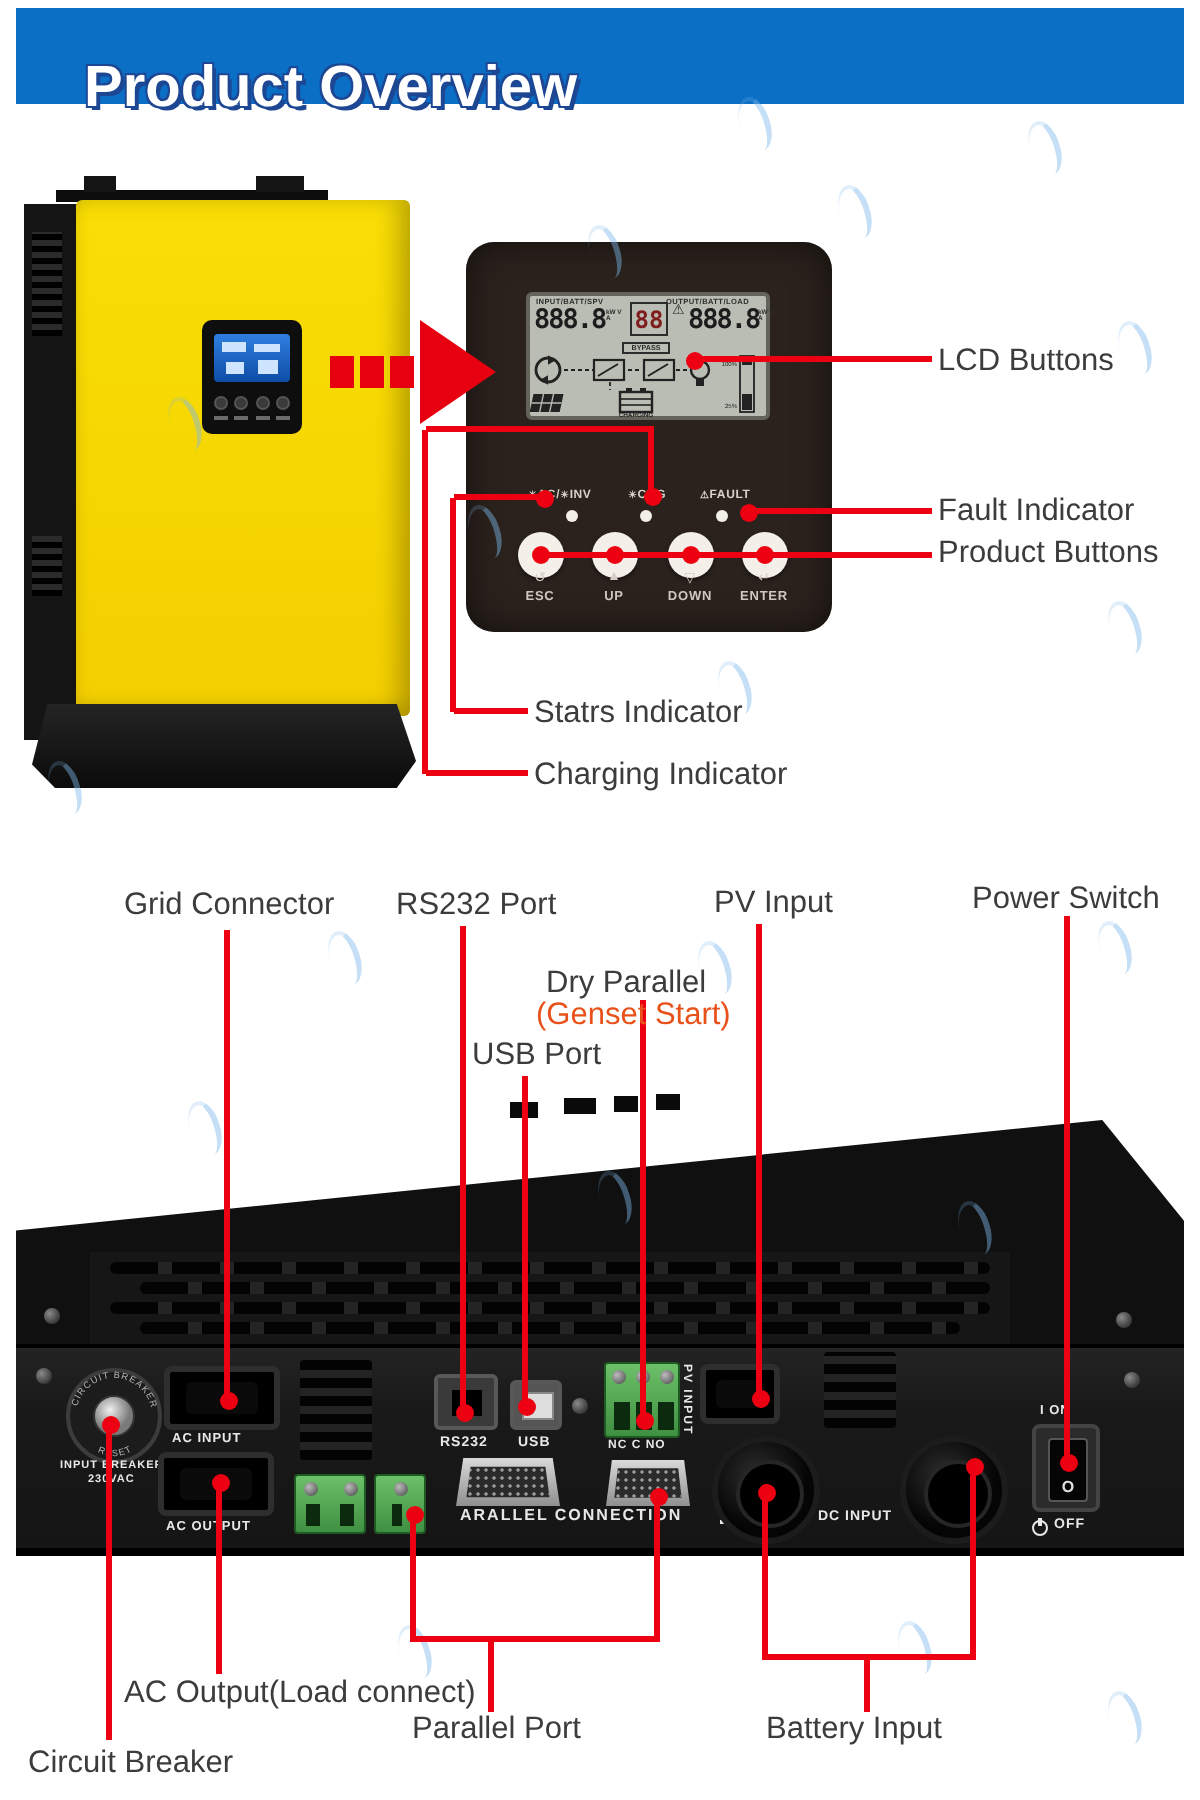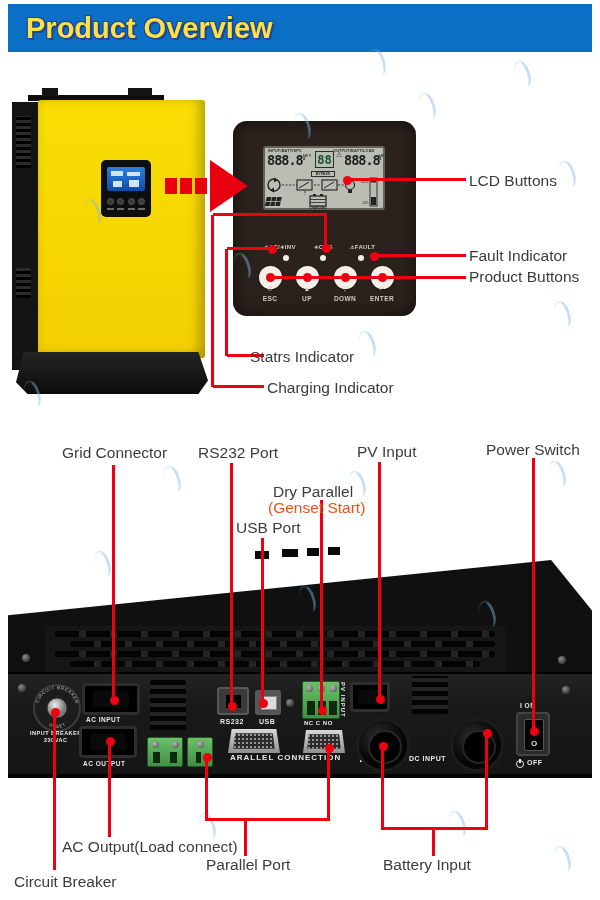--- a/index.html
+++ b/index.html
@@ -1,20 +1,20 @@
 <!DOCTYPE html>
 <html><head>
 <meta charset="utf-8">
 <style>
   html,body{margin:0;padding:0;background:#fff;}
   .page{position:relative;width:600px;height:900px;background:#fff;overflow:hidden;
         font-family:"Liberation Sans",sans-serif;}
   
   .banner{position:absolute;left:8px;top:4px;width:584px;height:48px;background:#0b6fc5;z-index:2;}
-  .banner h1{margin:0;padding:8px 0 0 18px;font-size:29px;font-weight:bold;color:#fde047;
+  .banner h1{margin:16px;padding:8px 0 0 18px;font-size:29px;font-weight:bold;color:#ffffff;
              letter-spacing:0px;text-shadow:2px 2px 0 #1d4693,-1px -1px 0 #1d4693,1px -1px 0 #1d4693,-1px 1px 0 #1d4693;}
   
   .wm{position:absolute;width:12px;height:26px;border-right:3px solid rgba(125,185,235,.45);
       border-top:2px solid rgba(125,185,235,.22);border-radius:50%;transform:rotate(-18deg);
       z-index:3;pointer-events:none;}
   
   .callout{position:absolute;font-size:15.5px;color:#3c3c3c;z-index:6;white-space:nowrap;}
   .lh{position:absolute;height:3px;background:#ec0011;z-index:5;}
   .lv{position:absolute;width:3px;background:#ec0011;z-index:5;}
   .dot{position:absolute;width:9px;height:9px;border-radius:50%;background:#ec0011;z-index:5;
@@ -48,21 +48,21 @@
          border-left:38px solid #e60010;border-top:26px solid transparent;border-bottom:26px solid transparent;}
   
   .panel{position:absolute;left:233px;top:121px;width:183px;height:195px;background:#2b221d;
          border-radius:14px;z-index:2;box-shadow:inset 0 0 18px rgba(0,0,0,.6);}
   .lcd{position:absolute;left:263px;top:146px;width:122px;height:64px;background:#b9bdb3;
        border:2px solid #63635a;border-radius:3px;box-sizing:border-box;z-index:3;}
   .lcd-lbl{position:absolute;font-size:3.8px;font-weight:bold;color:#2e2e2e;z-index:4;letter-spacing:.2px;}
   .seg{position:absolute;font-family:"DejaVu Sans Mono",monospace;font-weight:bold;font-size:13.5px;
        letter-spacing:-1px;color:#1d1d1d;z-index:4;}
   .segbox{position:absolute;left:315px;top:151px;width:19px;height:17px;border:1.5px solid #2c2c2c;
-          z-index:4;font-family:"DejaVu Sans Mono",monospace;font-weight:bold;font-size:12px;color:#14532d;
+          z-index:4;font-family:"DejaVu Sans Mono",monospace;font-weight:bold;font-size:12px;color:#7f1d1d;
           text-align:center;line-height:17px;box-sizing:border-box;}
   .warn{position:absolute;left:336px;top:151px;font-size:7px;color:#1d1d1d;z-index:4;}
   .units{position:absolute;width:9px;font-size:3.2px;line-height:3.4px;font-weight:bold;color:#2e2e2e;z-index:4;}
   .bypass{position:absolute;left:311px;top:171px;width:24px;height:6px;border:.8px solid #2c2c2c;
           font-size:3.6px;font-weight:bold;color:#2c2c2c;text-align:center;line-height:5px;z-index:4;box-sizing:border-box;}
   .lcd-ic{position:absolute;left:264px;top:177px;z-index:4;}
   .ind{position:absolute;top:244px;font-size:6px;font-weight:bold;color:#d9d1c8;z-index:4;letter-spacing:.3px;}
   .ind .ic{font-size:5px;}
   .led{position:absolute;width:6px;height:6px;border-radius:50%;background:#f2efe8;z-index:4;}
   .fbtn{position:absolute;top:266px;width:23px;height:23px;border-radius:50%;background:#f4f0e9;z-index:4;
@@ -252,21 +252,21 @@
   <i class="dot" style="left:270px;top:277px"></i>
   <i class="dot" style="left:307px;top:277px"></i>
   <i class="dot" style="left:345px;top:277px"></i>
   <i class="dot" style="left:382px;top:277px"></i>
   <span class="callout" style="left:469px;top:268px">Product Buttons</span>
 
   <i class="dot" style="left:272px;top:249px"></i>
   <div class="lh" style="left:227px;top:247px;width:45px"></div>
   <div class="lv" style="left:225px;top:249px;height:107px"></div>
   <div class="lh" style="left:227px;top:354px;width:37px"></div>
-  <span class="callout" style="left:250px;top:348px">Statrs Indicator</span>
+  <span class="callout" style="left:267px;top:348px">Statrs Indicator</span>
 
   <div class="lv" style="left:324px;top:215px;height:33px"></div>
   <i class="dot" style="left:326px;top:248px"></i>
   <div class="lh" style="left:213px;top:213px;width:114px"></div>
   <div class="lv" style="left:211px;top:215px;height:172px"></div>
   <div class="lh" style="left:213px;top:385px;width:51px"></div>
   <span class="callout" style="left:267px;top:379px">Charging Indicator</span>
 
   <span class="callout" style="left:62px;top:444px">Grid Connector</span>
   <div class="lv" style="left:112px;top:465px;height:235px"></div>

